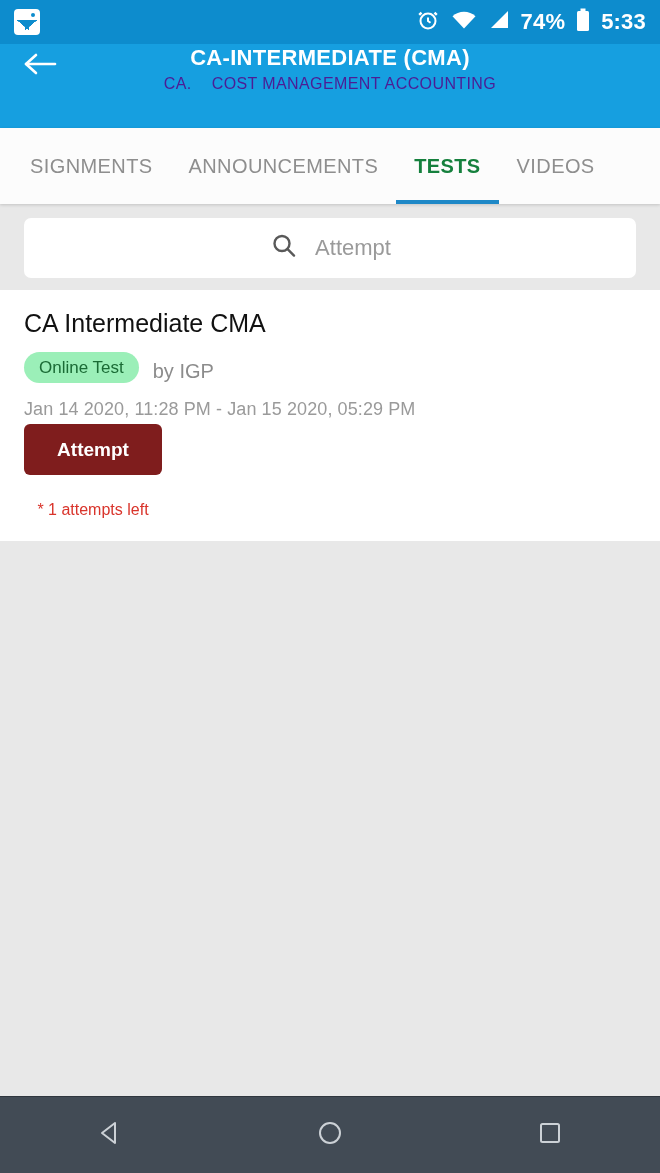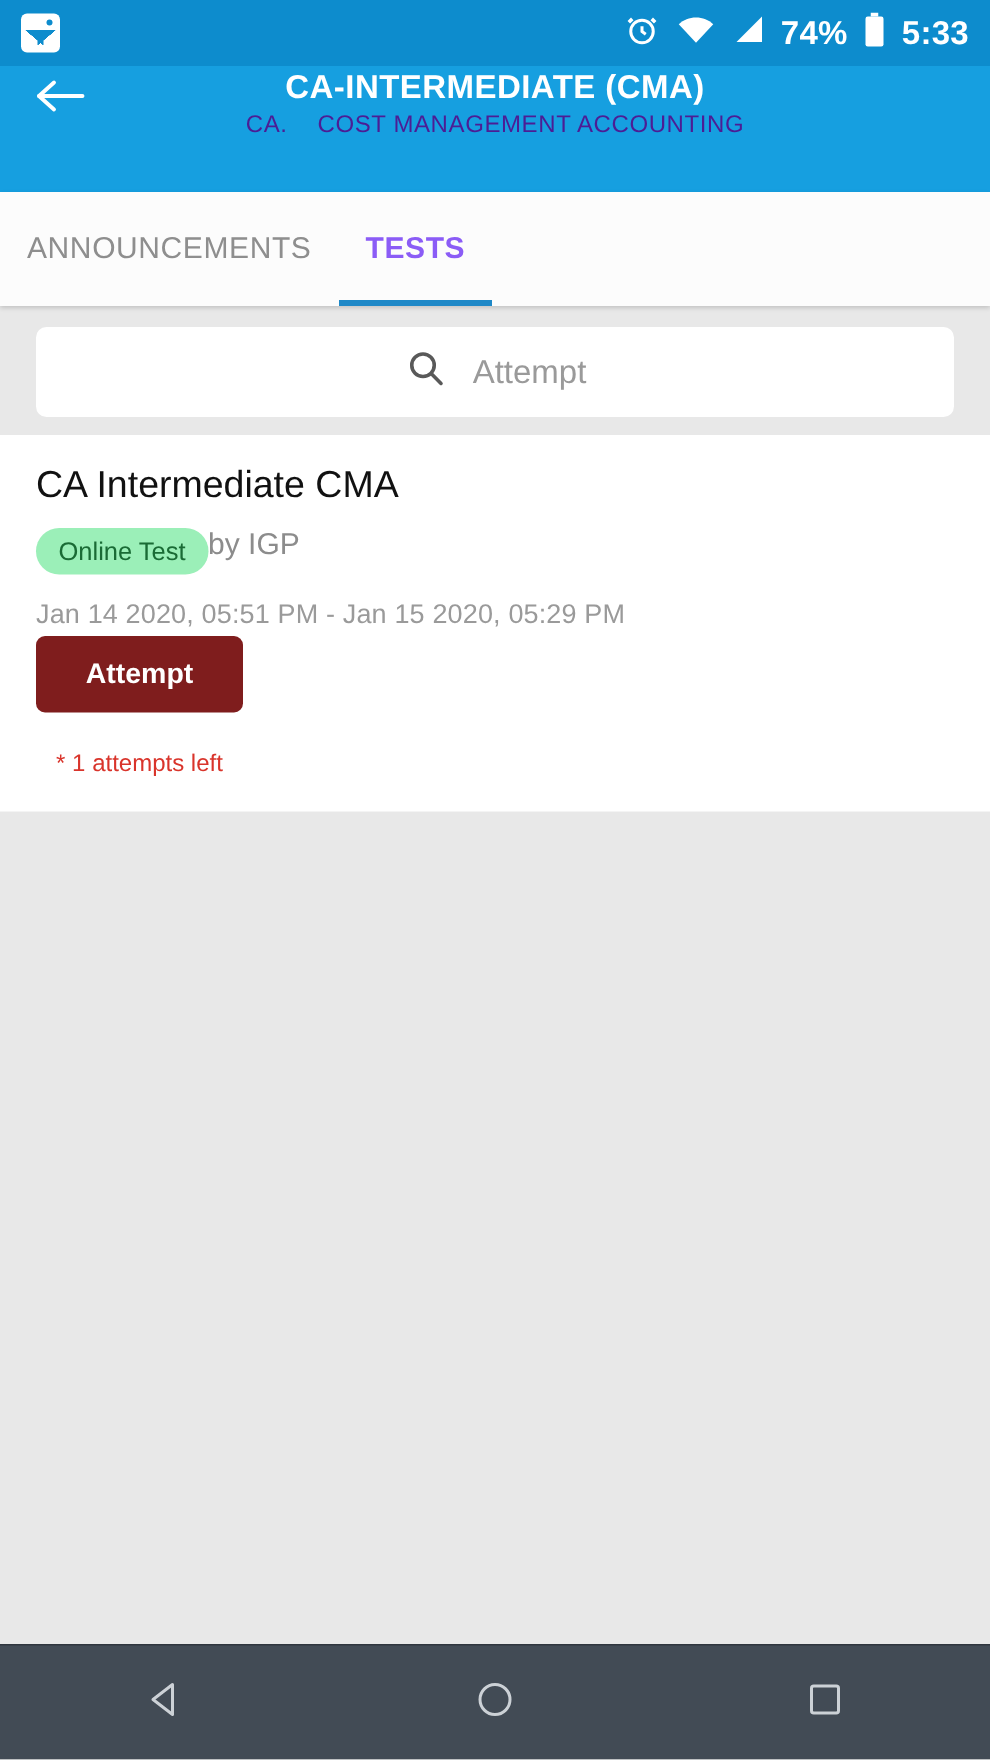--- a/index.html
+++ b/index.html
@@ -55,21 +55,21 @@
     flex:0 0 76px; background:#fcfcfc; display:flex; align-items:stretch;
     box-shadow:0 1px 3px rgba(0,0,0,.16);
     position:relative; z-index:3; overflow:hidden;
   }
   .tab {
     display:flex; align-items:center; justify-content:center;
     font-size:20px; color:#8e8e8e; letter-spacing:.4px;
     position:relative; white-space:nowrap; padding:0 18px;
   }
   .tab.first { margin-left:12px; }
-  .tab.active { color:#8b5cf6; font-weight:bold; }
+  .tab.active { color:#15803d; font-weight:bold; }
   .tab.active::after {
     content:""; position:absolute; left:0; right:0; bottom:0; height:4px; background:#1e88c7;
   }
 
   
   .content { flex:1 1 auto; background:#e8e8e8; overflow:hidden; }
 
   .search-wrap { padding:14px 24px 12px 24px; }
   .searchbox {
     background:#ffffff; border-radius:7px; height:60px;
@@ -80,21 +80,21 @@
   .section-head {
     padding:6px 16px 14px 16px; color:#8c8c8c; font-size:19px; letter-spacing:.3px;
   }
 
   .card {
     background:#ffffff; padding:18px 24px 22px 24px;
     display:flex; align-items:flex-start;flex-direction:column;
   }
   .card-left { flex:1 1 auto; min-width:0; }
   .card-title { font-size:25px; color:#111111; line-height:1.2; }
-  .meta-row { display:flex; align-items:flex-start; margin-top:14px; }
+  .meta-row { display:flex; align-items:flex-end; gap:14px; margin-top:14px; }
   .badge {
     background:#9befb8; color:#1a6b35; font-size:17px;
     padding:7px 15px; border-radius:20px; line-height:1; white-space:nowrap;
   }
   .by { color:#8c8c8c; font-size:20px; }
   .dates { margin-top:16px; color:#9a9a9a; font-size:18px; letter-spacing:.1px; }
 
   .card-right { flex:0 0 auto; display:flex; flex-direction:column; align-items:center; padding-top:4px; }
   .attempt-btn {
     background:#7f1d1d; color:#ffffff; font-size:19px; font-weight:bold;
@@ -161,25 +161,31 @@
     </div>
     <div class="titles">
       <div class="title-main">CA-INTERMEDIATE (CMA)</div>
       <div class="title-sub">
         <span class="code">CA.</span><span>COST MANAGEMENT ACCOUNTING</span>
       </div>
     </div>
   </div>
 
   <div class="tabbar">
+    <div class="tab first">
+      <span>SIGNMENTS</span>
+    </div>
     <div class="tab">
       <span>ANNOUNCEMENTS</span>
     </div>
     <div class="tab active">
       <span>TESTS</span>
+    </div>
+    <div class="tab">
+      <span>VIDEOS</span>
     </div>
   </div>
 
   <div class="content">
 
     <div class="search-wrap">
       <div class="searchbox">
         <span>
           <svg width="30" height="30" viewBox="0 0 30 30" fill="none" stroke="#595959" stroke-width="2.4" stroke-linecap="round">
             <circle cx="13" cy="12.5" r="7.5"></circle>
@@ -191,21 +197,21 @@
     </div>
 
 
     <div class="card">
       <div class="card-left">
         <div class="card-title">CA Intermediate CMA</div>
         <div class="meta-row">
           <span class="badge">Online Test</span>
           <span class="by">by IGP</span>
         </div>
-        <div class="dates">Jan 14 2020, 05:51 PM - Jan 15 2020, 05:29 PM</div>
+        <div class="dates">Jan 14 2020, 11:28 PM - Jan 15 2020, 05:29 PM</div>
       </div>
       <div class="card-right">
         <button class="attempt-btn">Attempt</button>
         <div class="attempts-left">* 1 attempts left</div>
       </div>
     </div>
 
     <div class="filler"></div>
   </div>
 

